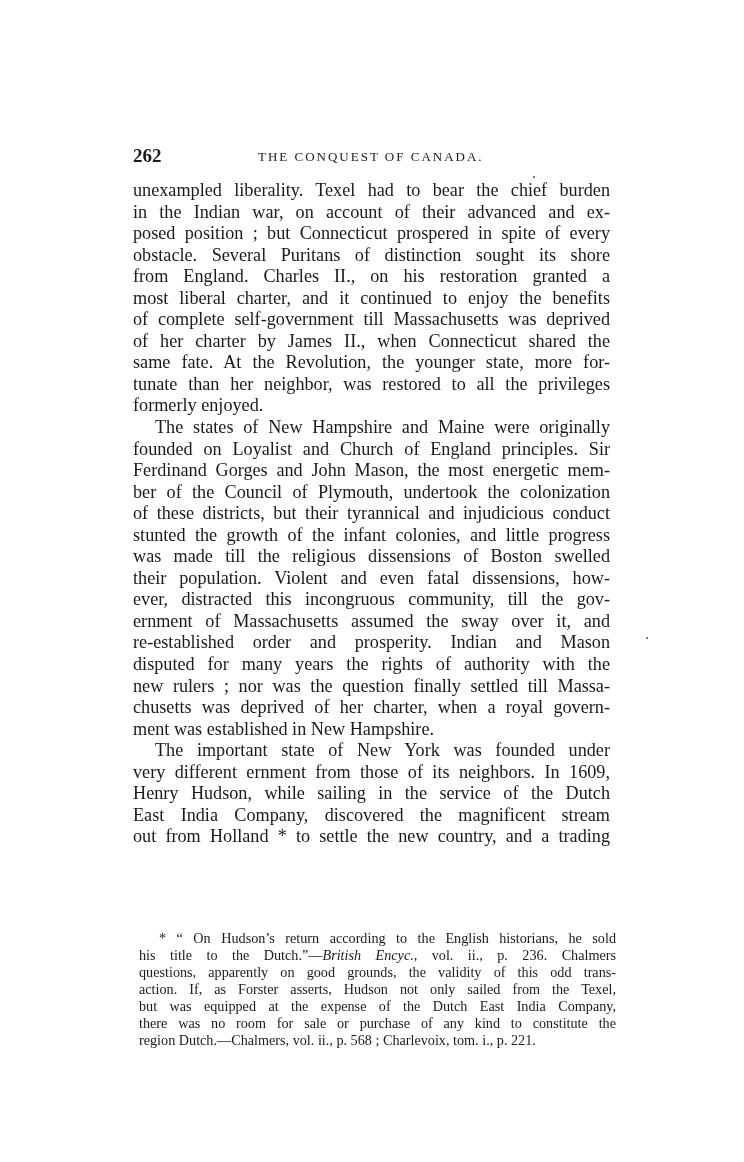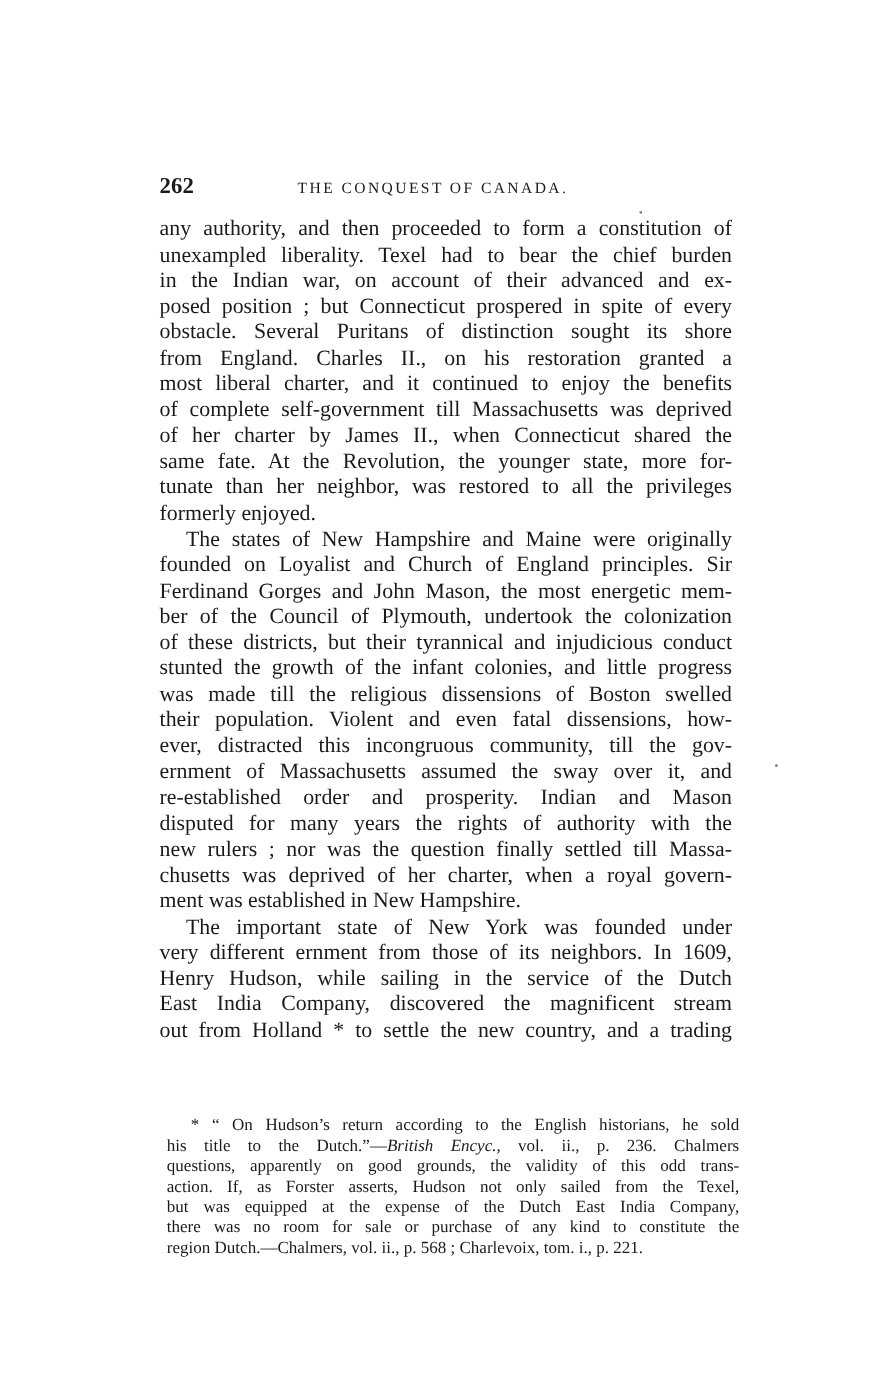--- a/index.html
+++ b/index.html
@@ -1,20 +1,20 @@
 <!DOCTYPE html>
 <html><head>
 <meta charset="utf-8">
 <style>
   html, body { margin: 0; padding: 0; background: #ffffff; }
   body { width: 744px; height: 1162px; position: relative; overflow: hidden; color: #1a1a1a; font-family: "DejaVu Serif", "Liberation Serif", serif; }
   .page { position: absolute; left: 0; top: 0; width: 744px; height: 1000px; margin-top: 44px; }
   .running-head { position: absolute; top: 101px; left: 133px; width: 476px; height: 24px; }
   .page-number { position: absolute; left: 0; top: 0; font-family: "Liberation Serif", serif; font-size: 19px; font-weight: bold; }
-  .running-title { position: absolute; left: 115px; top: 4px; font-family: "Liberation Serif", serif; font-size: 13px; letter-spacing: 2px; }
+  .running-title { position: absolute; left: 125px; top: 4px; font-family: "Liberation Serif", serif; font-size: 13px; letter-spacing: 2px; }
   .body-text { position: absolute; top: 136px; left: 133px; width: 477px; font-family: "Liberation Serif", serif; font-size: 18.2px; line-height: 21.55px; }
   .line { display: block; white-space: nowrap; text-align: justify; text-align-last: justify; height: 21.55px; }
   .line.last { text-align-last: left; }
   .line.indent { padding-left: 22px; }
   .footnotes { position: absolute; top: 886px; left: 139px; width: 477px; font-family: "Liberation Serif", serif; font-size: 14.2px; line-height: 17px; }
   .fline { display: block; white-space: nowrap; text-align: justify; text-align-last: justify; height: 17px; }
   .fline.indent { padding-left: 20px; }
   .fline.last { text-align-last: left; }
   .stray-mark { position: absolute; width: 2px; height: 2px; background: #777; }
 </style>
@@ -24,21 +24,20 @@
 <div class="page">
   <div class="running-head">
     <span class="page-number">262</span>
     <span class="running-title">THE CONQUEST OF CANADA.</span>
   </div>
 
   <div class="stray-mark" style="left:533px; top:132px;"></div>
   <div class="stray-mark" style="left:646px; top:593px;"></div>
 
   <div class="body-text">
-    <span class="line">any authority, and then proceeded to form a constitution of</span>
     <span class="line">unexampled liberality.   Texel had to bear the chief burden</span>
     <span class="line">in the Indian war, on account of their advanced and ex-</span>
     <span class="line">posed position ; but Connecticut prospered in spite of every</span>
     <span class="line">obstacle.   Several Puritans of distinction sought its shore</span>
     <span class="line">from England.   Charles II., on his restoration granted a</span>
     <span class="line">most liberal charter, and it continued to enjoy the benefits</span>
     <span class="line">of complete self-government till Massachusetts was deprived</span>
     <span class="line">of her charter by James II., when Connecticut shared the</span>
     <span class="line">same fate.   At the Revolution, the younger state, more for-</span>
     <span class="line">tunate than her neighbor, was restored to all the privileges</span>

